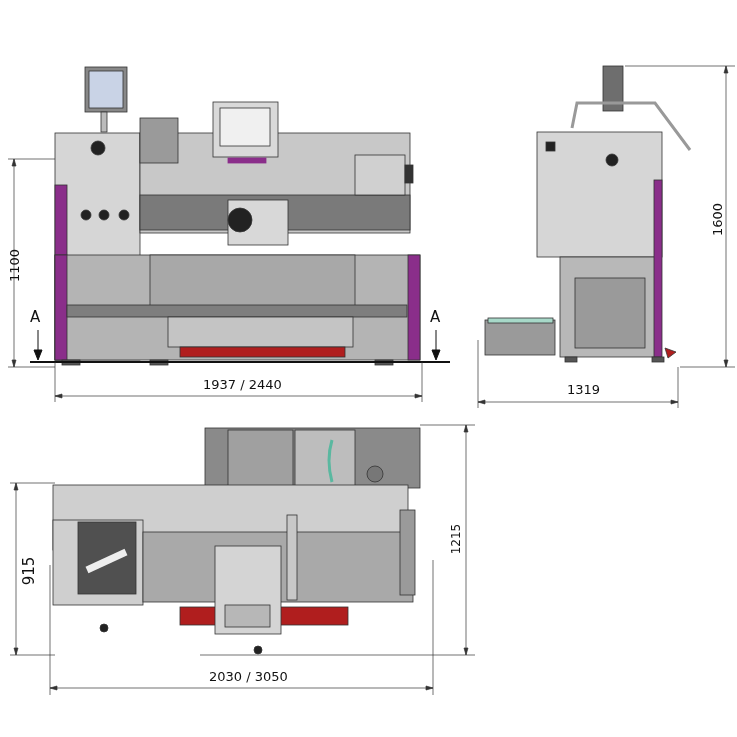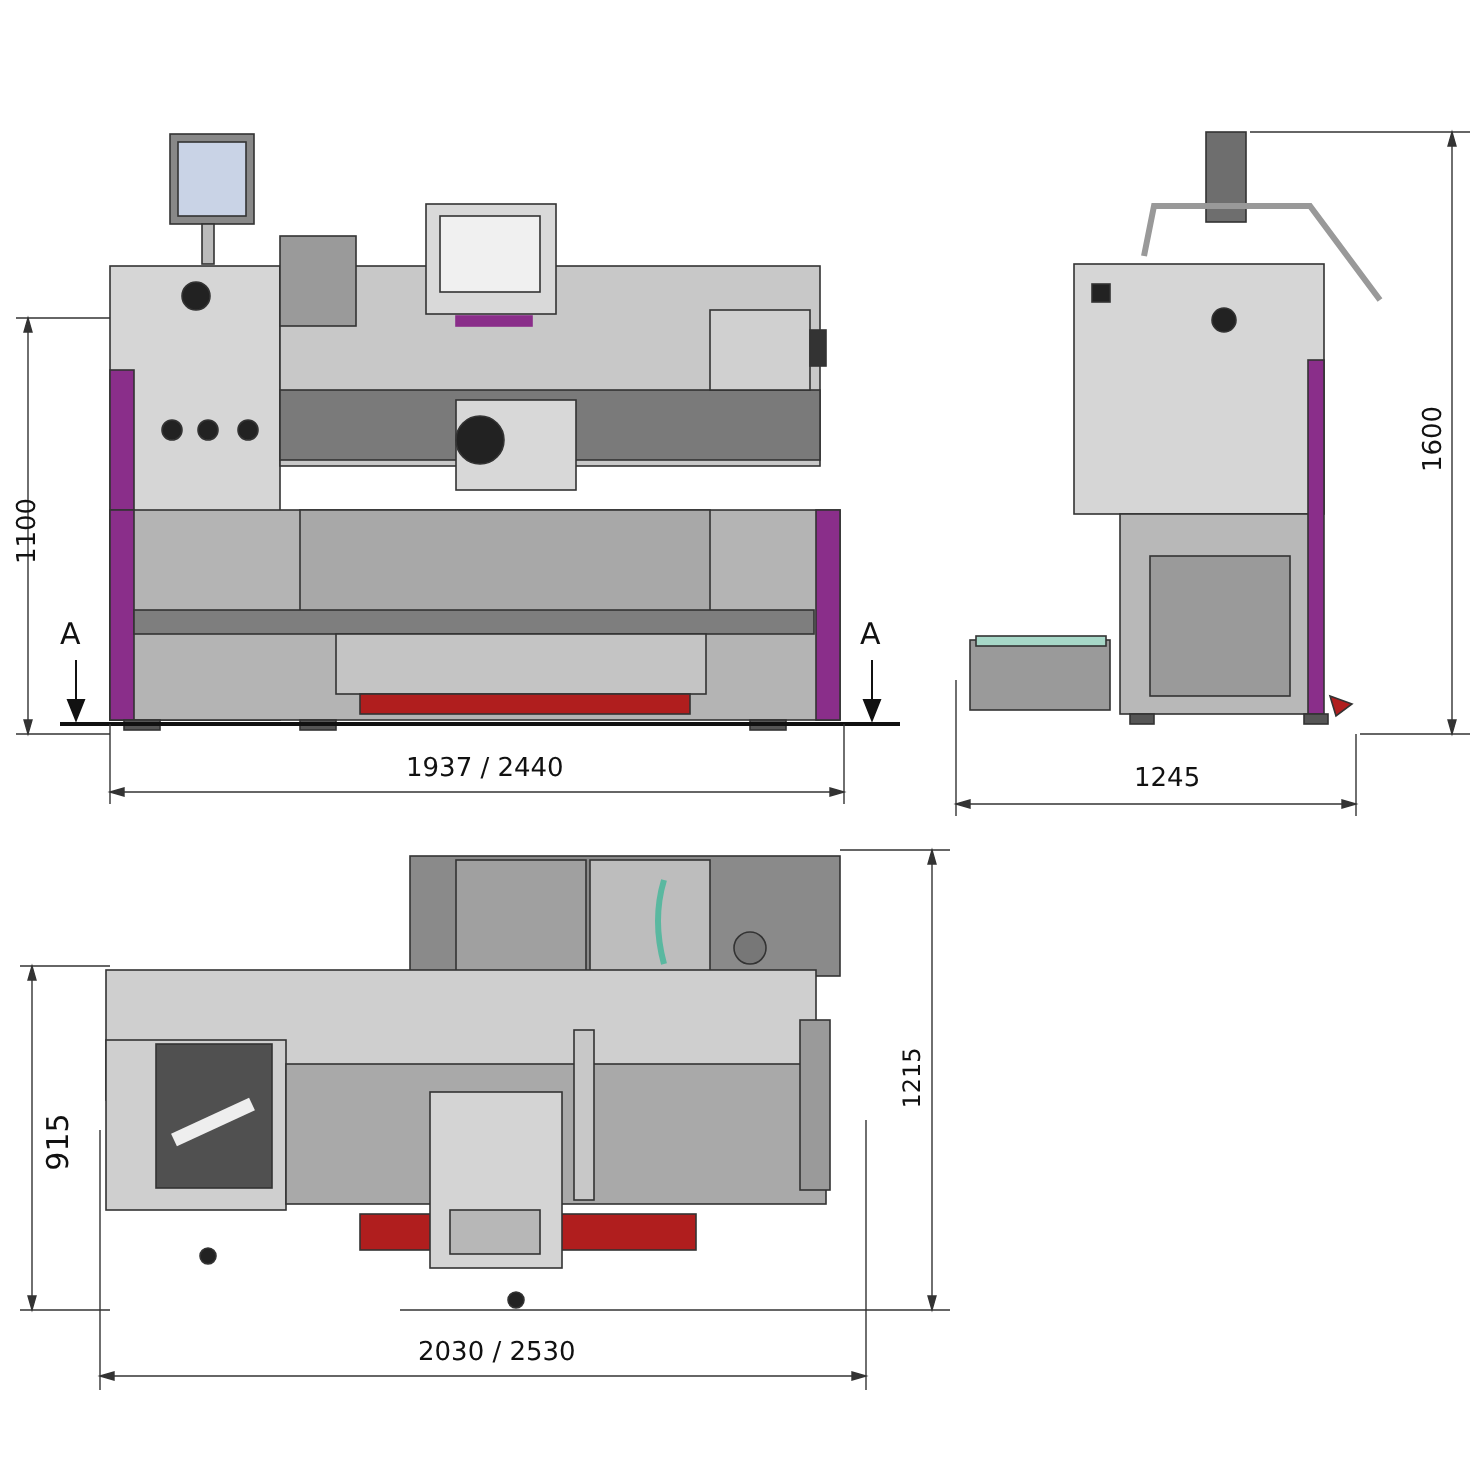--- a/index.html
+++ b/index.html
@@ -150,16 +150,16 @@
     <polygon points="57,686 57,690 50,688" fill="#333"></polygon>
     <polygon points="426,686 426,690 433,688" fill="#333"></polygon>
   </g>
 </svg>
 
 <div class="lbl rot" style="left:14px;top:258px;width:40px;text-align:center;margin-left:-20px;">1100</div>
 <div class="lbl" style="left:30px;top:308px;font-size:15px;">A</div>
 <div class="lbl" style="left:430px;top:308px;font-size:15px;">A</div>
 <div class="lbl" style="left:203px;top:377px;">1937 / 2440</div>
 <div class="lbl rot" style="left:697px;top:212px;width:40px;text-align:center;">1600</div>
-<div class="lbl" style="left:567px;top:382px;">1245</div>
+<div class="lbl" style="left:567px;top:382px;">1319</div>
 <div class="lbl rot" style="left:14px;top:562px;width:30px;text-align:center;font-size:15px;">915</div>
 <div class="lbl rot" style="left:436px;top:532px;width:40px;text-align:center;font-size:12px;">1215</div>
-<div class="lbl" style="left:209px;top:669px;">2030 / 2530</div>
+<div class="lbl" style="left:209px;top:669px;">2030 / 3050</div>
 
 </body></html>

